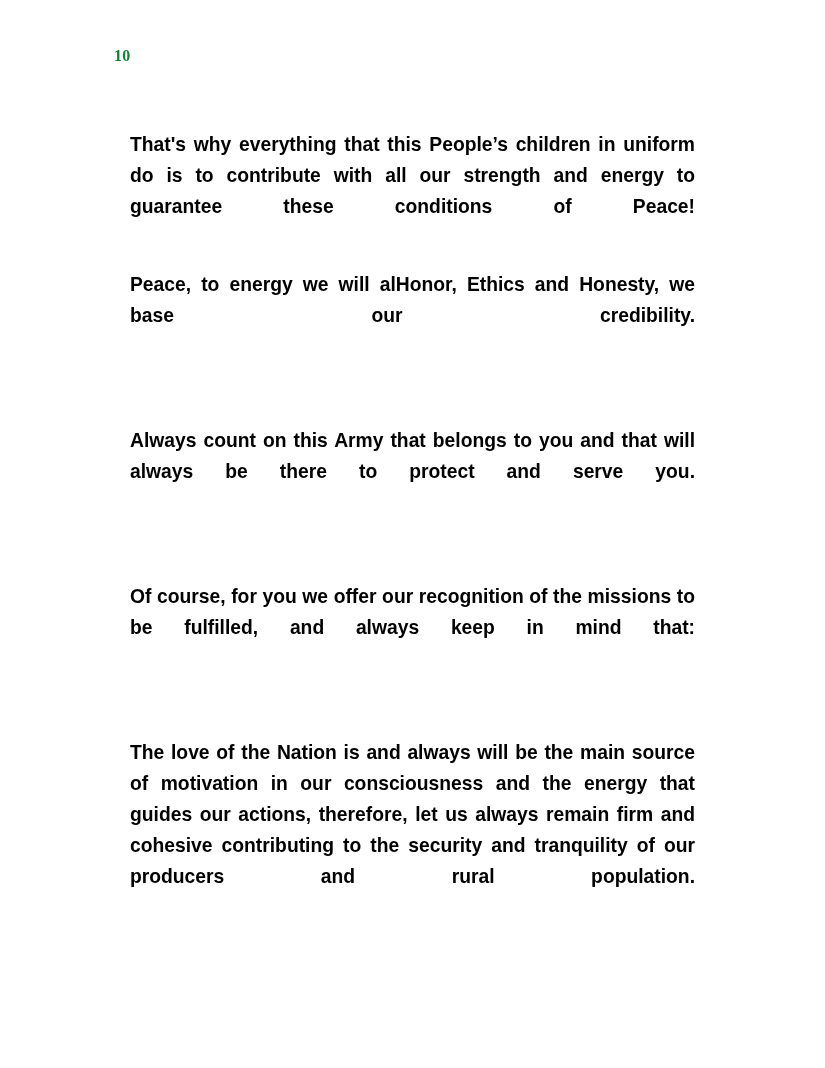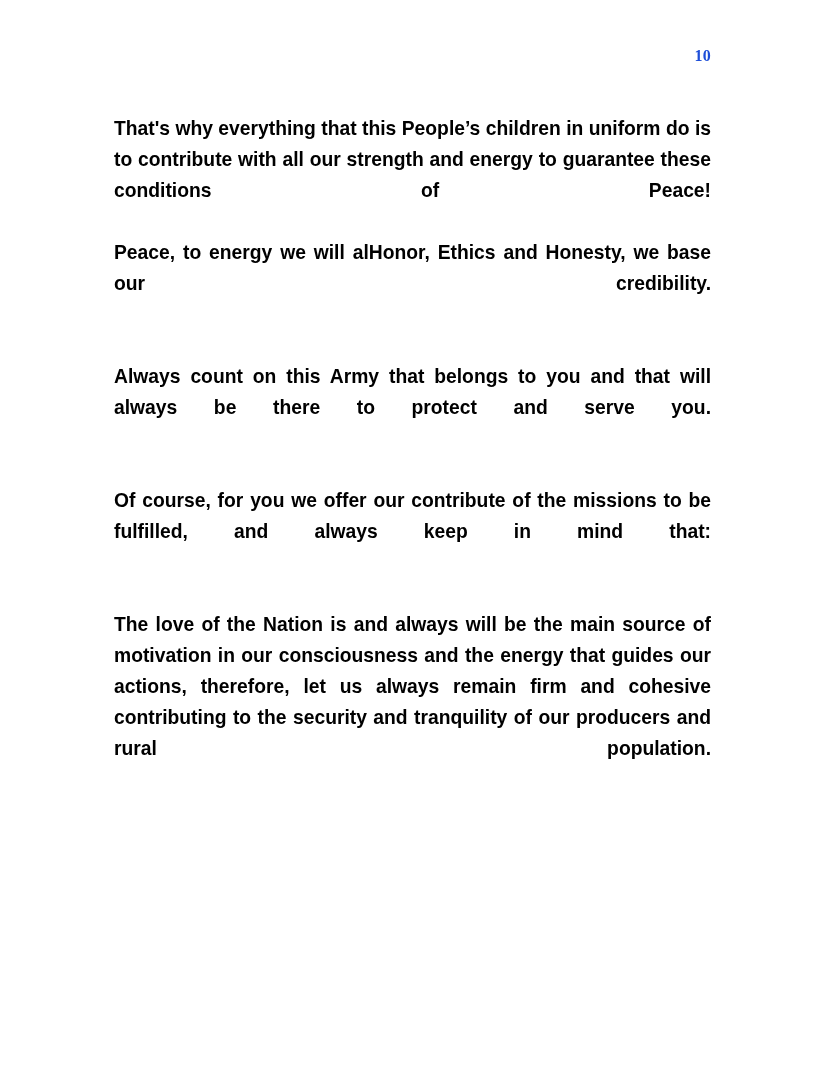--- a/index.html
+++ b/index.html
@@ -17,46 +17,45 @@
     overflow: hidden;
     box-sizing: border-box;
   }
 
   
   .page-number {
     position: absolute;
     top: 46px;
     left: 114px;
     width: 597px;
-    text-align: right;
     font-family: "Liberation Serif", "DejaVu Serif", serif;
     font-weight: bold;
     font-size: 16px;
     line-height: 20px;
-    color: #1d4ed8;
+    color: #15803d;
     letter-spacing: 0.2px;
   }
 
   
   .text-column {
     position: absolute;
     top: 113px;
     left: 114px;
     width: 597px;
   }
 
   .para {
     font-family: "Liberation Sans", "DejaVu Sans", sans-serif;
     font-weight: bold;
     font-size: 19.3px;
     line-height: 31px;
     color: #000000;
     text-align: justify;
     text-justify: inter-word;
-    margin: 0;
+    margin: 16px;
     padding: 0;
     -webkit-hyphens: none;
     hyphens: none;
     word-spacing: 0px;
   }
 
   
   .para::after {
     content: "";
     display: inline-block;
@@ -84,21 +83,21 @@
 
     <div class="group-gap"></div>
 
     <div>
       <p class="para">Always count on this Army that belongs to you and that will always be there to protect and serve you.</p>
     </div>
 
     <div class="group-gap"></div>
 
     <div>
-      <p class="para">Of course, for you we offer our contribute of the missions to be fulfilled, and always keep in mind that:</p>
+      <p class="para">Of course, for you we offer our recognition of the missions to be fulfilled, and always keep in mind that:</p>
     </div>
 
     <div class="group-gap"></div>
 
     <div>
       <p class="para">The love of the Nation is and always will be the main source of motivation in our consciousness and the energy that guides our actions, therefore, let us always remain firm and cohesive contributing to the security and tranquility of our producers and rural population.</p>
     </div>
 
   </div>
 

